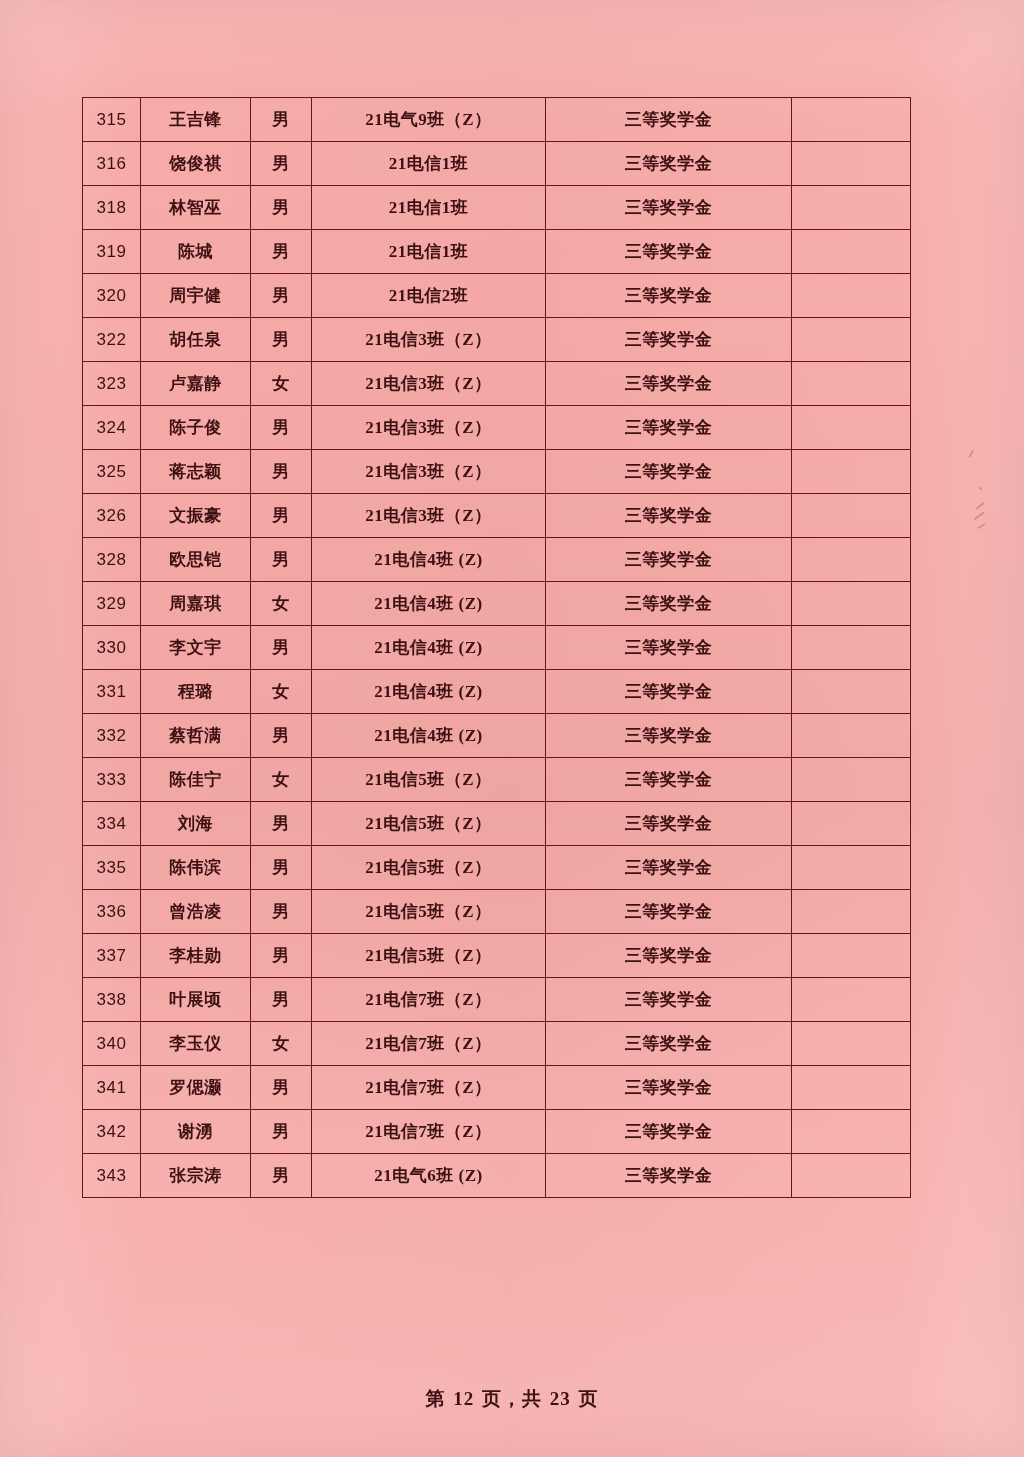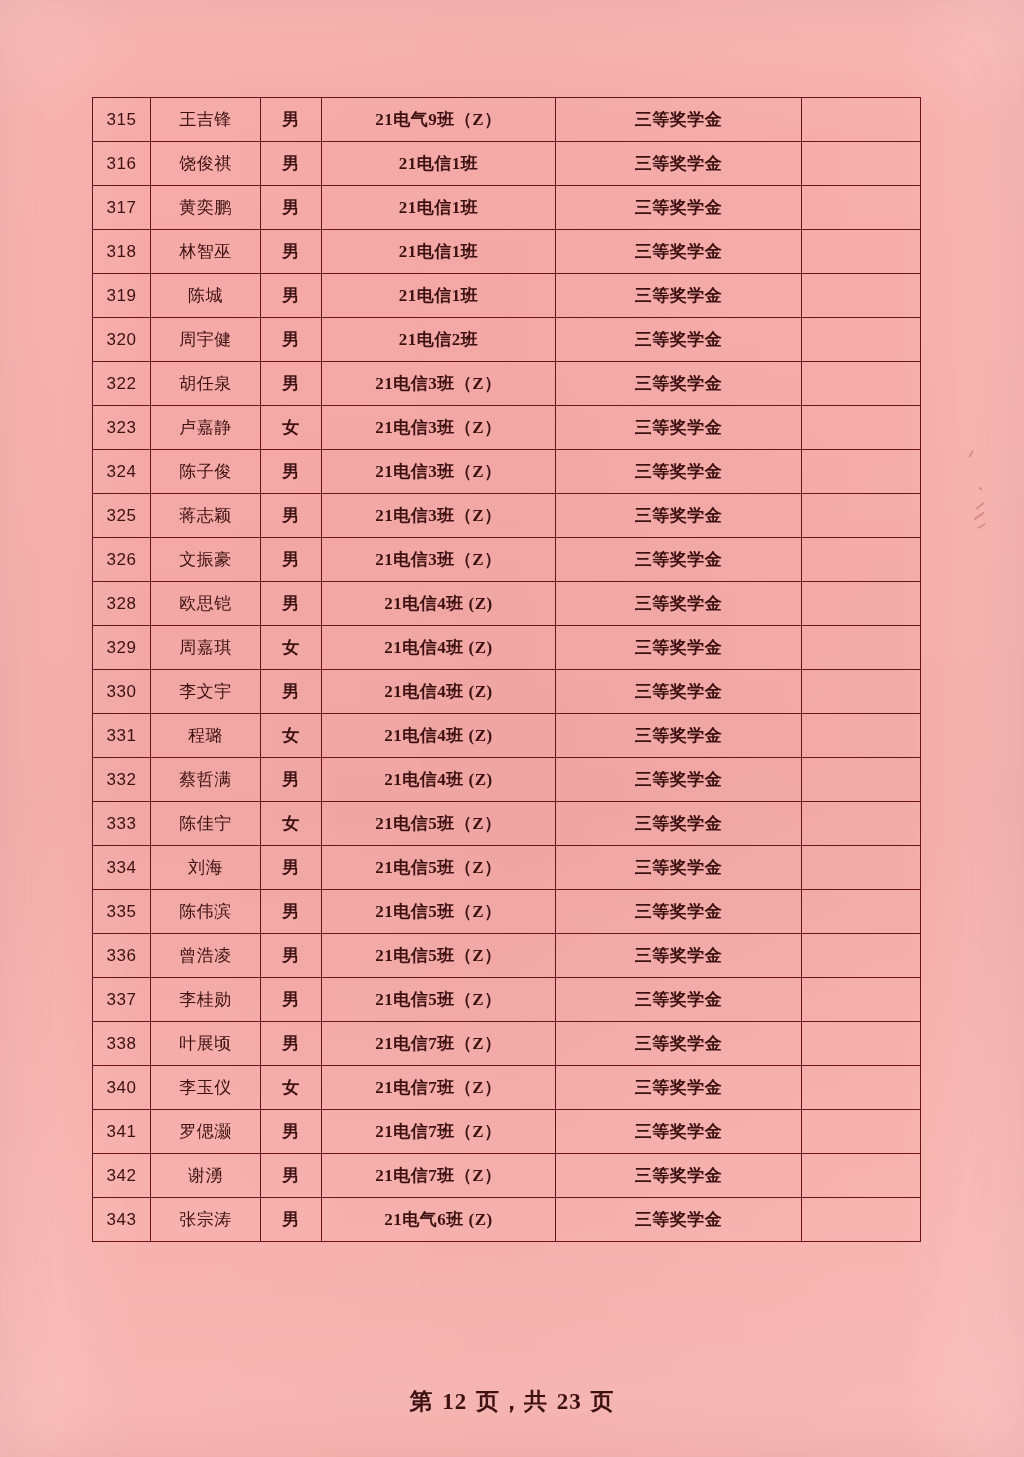--- a/index.html
+++ b/index.html
@@ -24,21 +24,21 @@
     pointer-events: none;
   }
   .page {
     position: absolute;
     left: 0; top: 0;
     width: 1024px;
     height: 1457px;
   }
   table.award-table {
     position: absolute;
-    left: 92px;
+    left: 82px;
     top: 97px;
     width: 822px;
     border-collapse: collapse;
     table-layout: fixed;
     padding-left: 24px;
   }
   table.award-table td {
     border: 1.4px solid #6b1416;
     height: 43px;
     text-align: center;
@@ -49,21 +49,21 @@
     padding: 0;
   }
   td.col-no {
     width: 57px;
     font-family: "Liberation Sans", "DejaVu Sans", sans-serif;
     font-size: 17px;
   }
   td.col-name {
     width: 109px;
     font-size: 19px;
-    font-weight: 400;
+    font-weight: 700;
     letter-spacing: 2px;
   }
   td.col-gender {
     width: 60px;
     font-size: 18px;
     font-weight: 600;
   }
   td.col-class {
     width: 233px;
     font-size: 17px;
@@ -77,21 +77,21 @@
   }
   td.col-remark {
     width: 118px;
   }
   .footer {
     position: absolute;
     left: 0;
     top: 1386px;
     width: 1024px;
     text-align: center;
-    font-size: 23px;
+    font-size: 19px;
     color: #3d1112;
     letter-spacing: 1px;
     font-weight: 600;
   }
   .footer .pgnum {
     font-family: "Liberation Serif", serif;
     padding: 0 2px;
   }
   
   .margin-marks {
@@ -141,28 +141,20 @@
         </tr>
         <tr>
           <td class="col-no">316</td>
           <td class="col-name">饶俊祺</td>
           <td class="col-gender">男</td>
           <td class="col-class">21电信1班</td>
           <td class="col-award">三等奖学金</td>
           <td class="col-remark"></td>
         </tr>
         <tr>
-          <td class="col-no">317</td>
-          <td class="col-name">黄奕鹏</td>
-          <td class="col-gender">男</td>
-          <td class="col-class">21电信1班</td>
-          <td class="col-award">三等奖学金</td>
-          <td class="col-remark"></td>
-        </tr>
-        <tr>
           <td class="col-no">318</td>
           <td class="col-name">林智巫</td>
           <td class="col-gender">男</td>
           <td class="col-class">21电信1班</td>
           <td class="col-award">三等奖学金</td>
           <td class="col-remark"></td>
         </tr>
         <tr>
           <td class="col-no">319</td>
           <td class="col-name">陈城</td>

